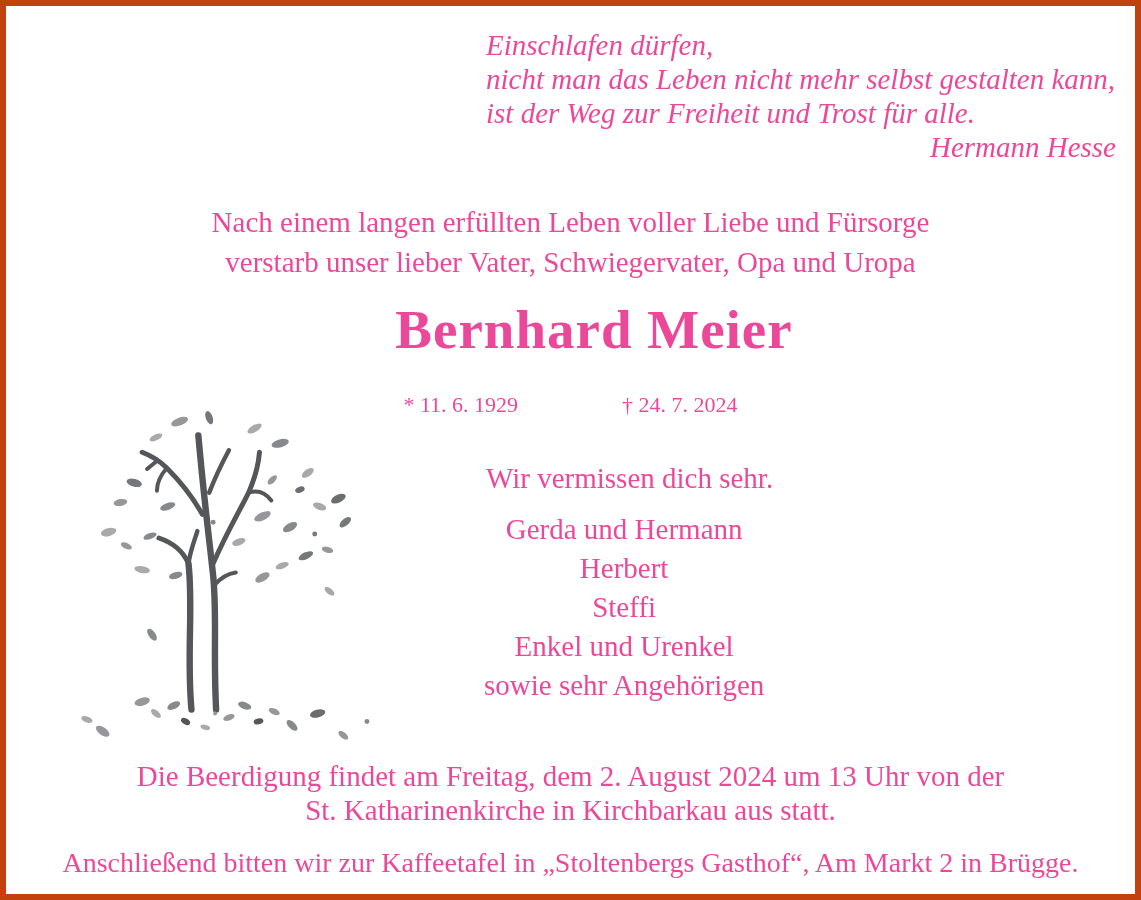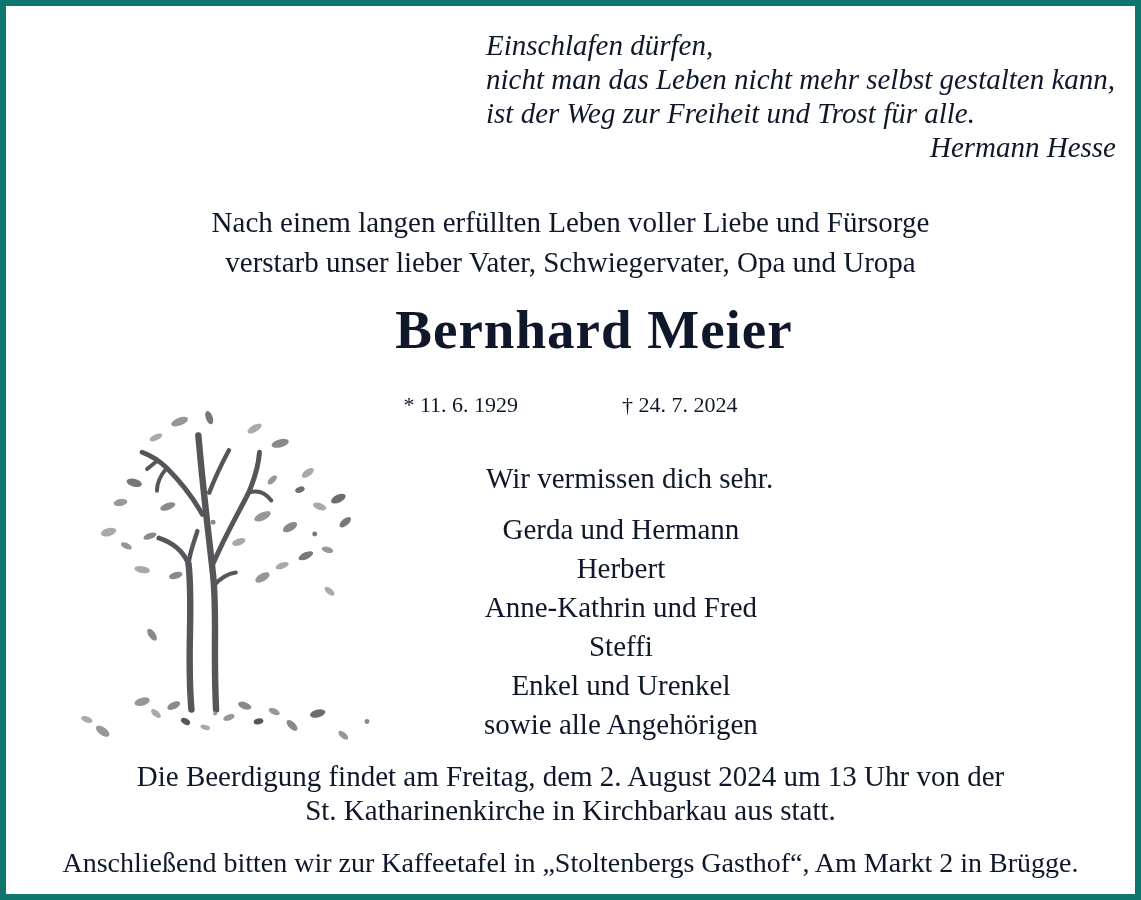--- a/index.html
+++ b/index.html
@@ -2,23 +2,23 @@
 <html><head>
 <meta charset="utf-8">
 <style>
   * { margin: 0; padding: 0; box-sizing: border-box; }
   html, body { background: #ffffff; }
   .page {
     position: relative;
     width: 1141px;
     height: 900px;
     background: #ffffff;
-    border: 6px solid #0f766e;
+    border: 6px solid #c2410c;
     font-family: "Liberation Serif", serif;
-    color: #0f172a;
+    color: #ec4899;
     overflow: hidden;
   }
   .quote-block {
     position: absolute;
     left: 480px;
     top: 22px;
     width: 630px;
   }
   .quote-line {
     font-style: italic;
@@ -126,24 +126,23 @@
   <div class="dates-row">
     <span>* 11. 6. 1929</span>
     <span>† 24. 7. 2024</span>
   </div>
 
   <div class="missing-sentence">Wir vermissen dich sehr.</div>
 
   <div class="mourners-list">
     <div>Gerda und Hermann</div>
     <div>Herbert</div>
-    <div>Anne-Kathrin und Fred</div>
     <div>Steffi</div>
     <div>Enkel und Urenkel</div>
-    <div>sowie alle Angehörigen</div>
+    <div>sowie sehr Angehörigen</div>
   </div>
 
   <svg class="tree-illustration" viewBox="0 0 320 360" xmlns="http://www.w3.org/2000/svg">
     <g stroke="#55565a" fill="none" stroke-linecap="round">
 
       <path d="M128,318 C123,262 130,214 125,170" stroke-width="6.5"></path>
       <path d="M125,170 C119,156 107,148 95,144" stroke-width="5"></path>
       <path d="M125,170 C127,156 131,147 134,137" stroke-width="4.5"></path>
 
       <path d="M153,318 C150,258 154,222 150,182 C146,144 141,108 135,40" stroke-width="6.5"></path>

